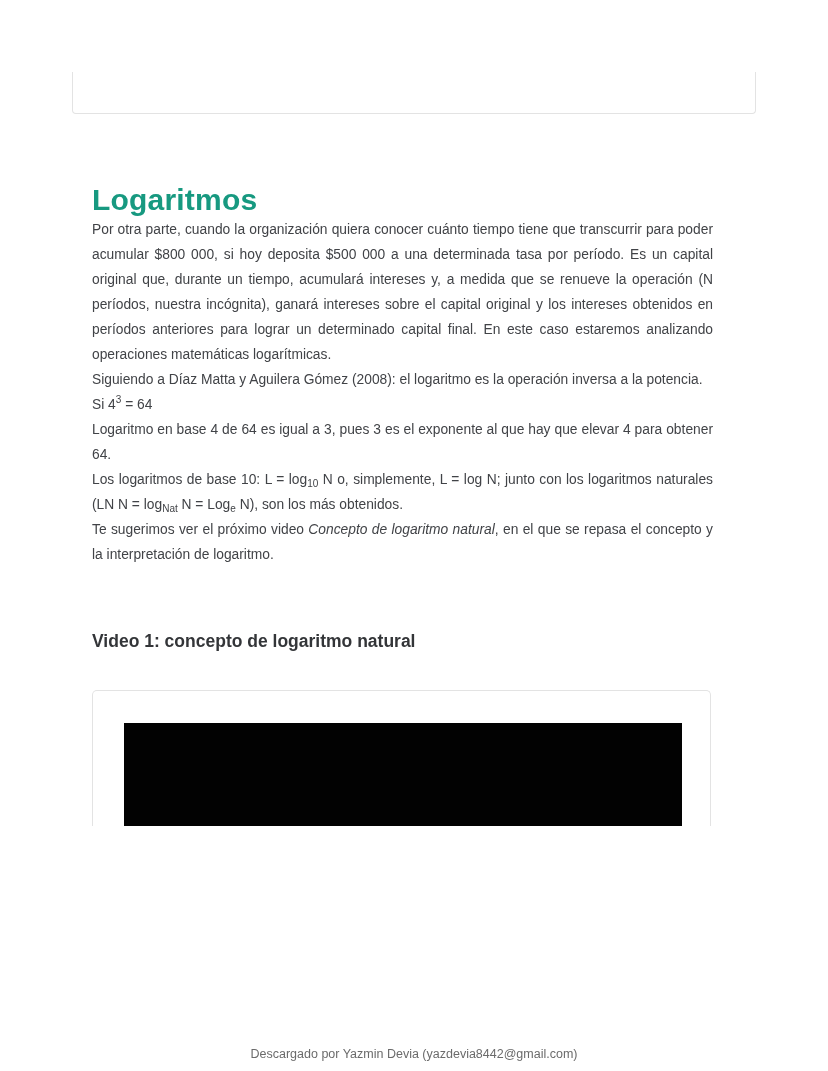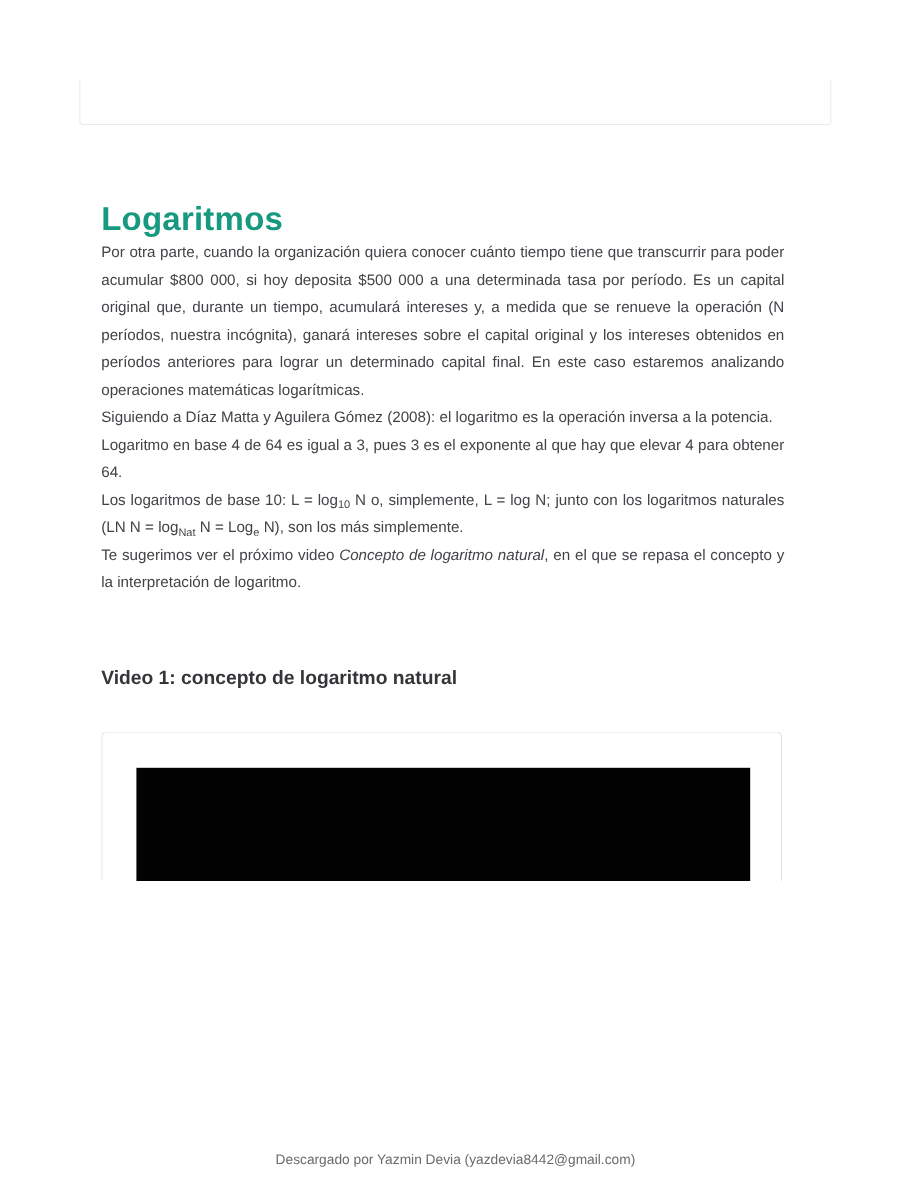--- a/index.html
+++ b/index.html
@@ -106,24 +106,25 @@
 <div class="top-box"></div>
 
 <div class="content">
 
   <h1>Logaritmos</h1>
 
   <p class="body p1">Por otra parte, cuando la organización quiera conocer cuánto tiempo tiene que transcurrir para poder acumular $800 000, si hoy deposita $500 000 a una determinada tasa por período. Es un capital original que, durante un tiempo, acumulará intereses y, a medida que se renueve la operación (N períodos, nuestra incógnita), ganará intereses sobre el capital original y los intereses obtenidos en períodos anteriores para lograr un determinado capital final. En este caso estaremos analizando operaciones matemáticas logarítmicas.</p>
 
   <p class="body p2">Siguiendo a Díaz Matta y Aguilera Gómez (2008): el logaritmo es la operación inversa a la potencia.</p>
 
+  <p class="body pf"><span>Si 4</span><sup>3</sup><span> = 64</span></p>
 
   <p class="body p4">Logaritmo en base 4 de 64 es igual a 3, pues 3 es el exponente al que hay que elevar 4 para obtener 64.</p>
 
-  <p class="body p5"><span>Los logaritmos de base 10: L = log</span><sub>10</sub><span> N o, simplemente, L = log N; junto con los logaritmos naturales (LN N = log</span><sub>Nat</sub><span> N = Log</span><sub>e</sub><span> N), son los más simplemente.</span></p>
+  <p class="body p5"><span>Los logaritmos de base 10: L = log</span><sub>10</sub><span> N o, simplemente, L = log N; junto con los logaritmos naturales (LN N = log</span><sub>Nat</sub><span> N = Log</span><sub>e</sub><span> N), son los más obtenidos.</span></p>
 
   <p class="body p6"><span>Te sugerimos ver el próximo video </span><em>Concepto de logaritmo natural</em><span>, en el que se repasa el concepto y la interpretación de logaritmo.</span></p>
 
   <h2>Video 1: concepto de logaritmo natural</h2>
 
   <div class="video-card">
     <div class="video-placeholder"></div>
   </div>
 
 </div>

